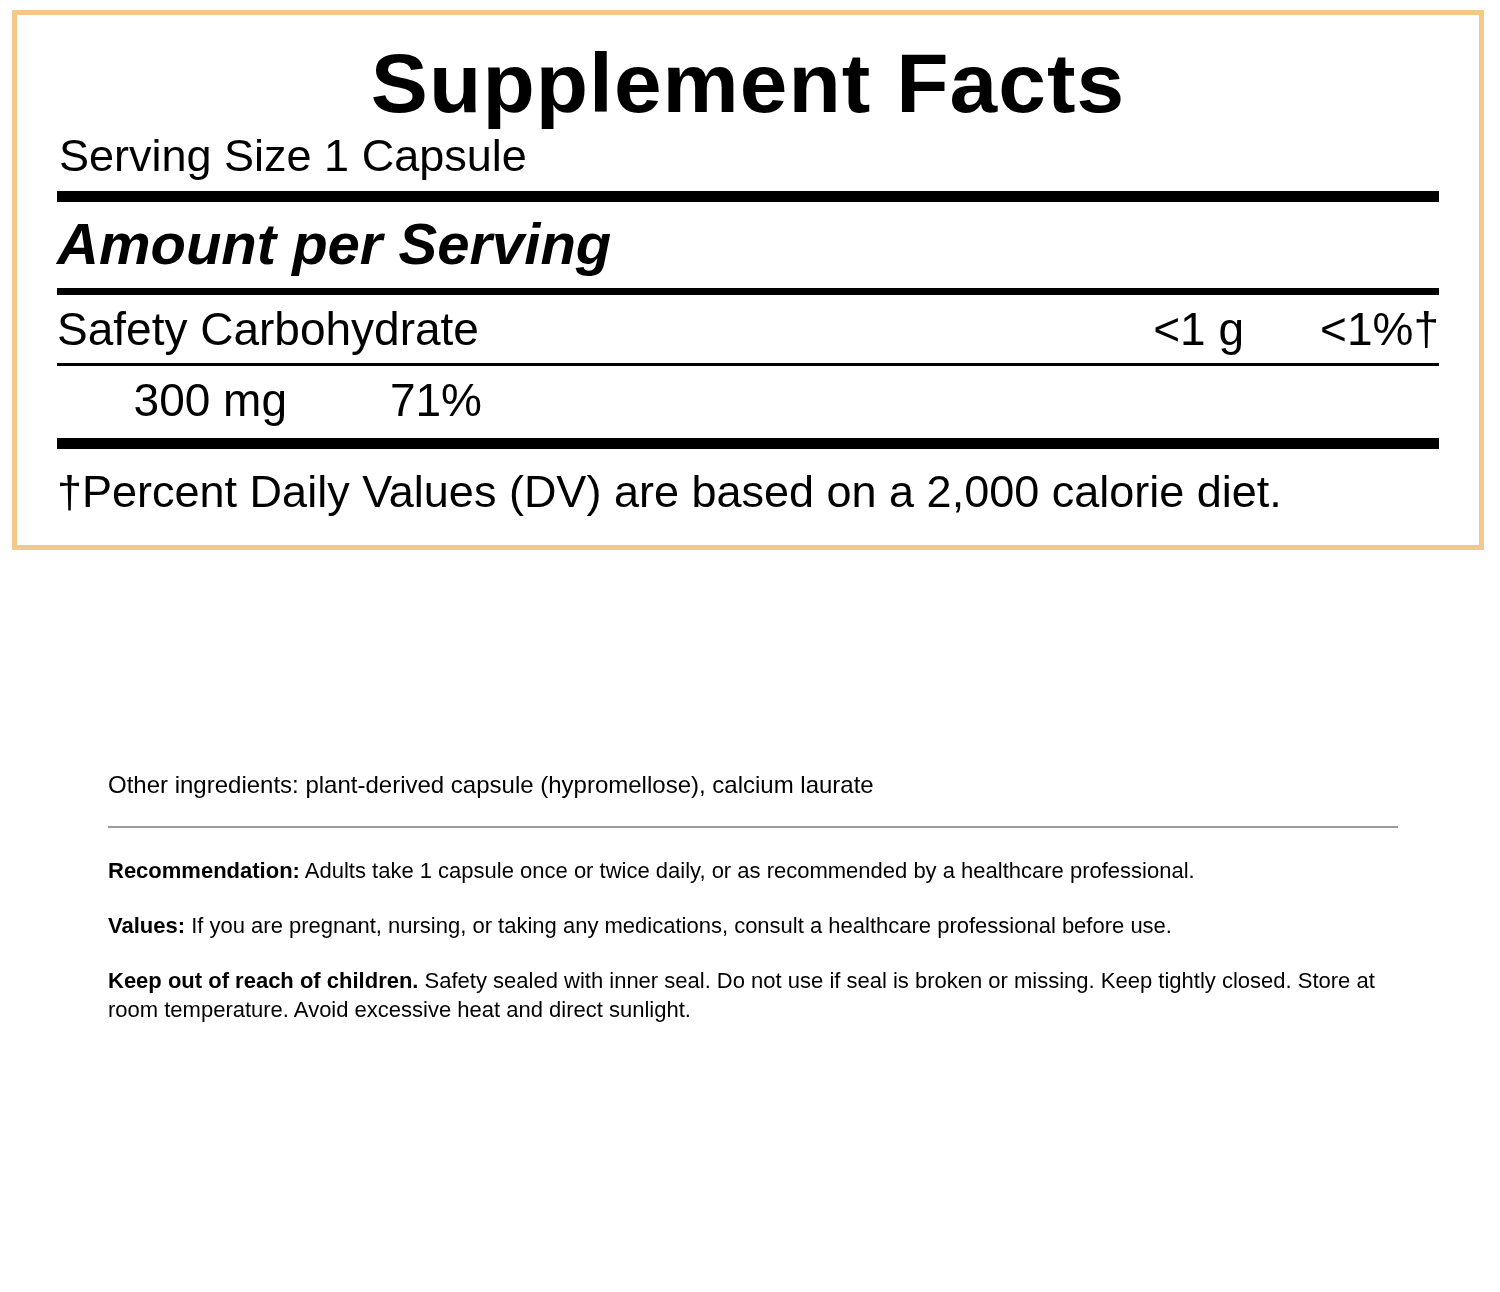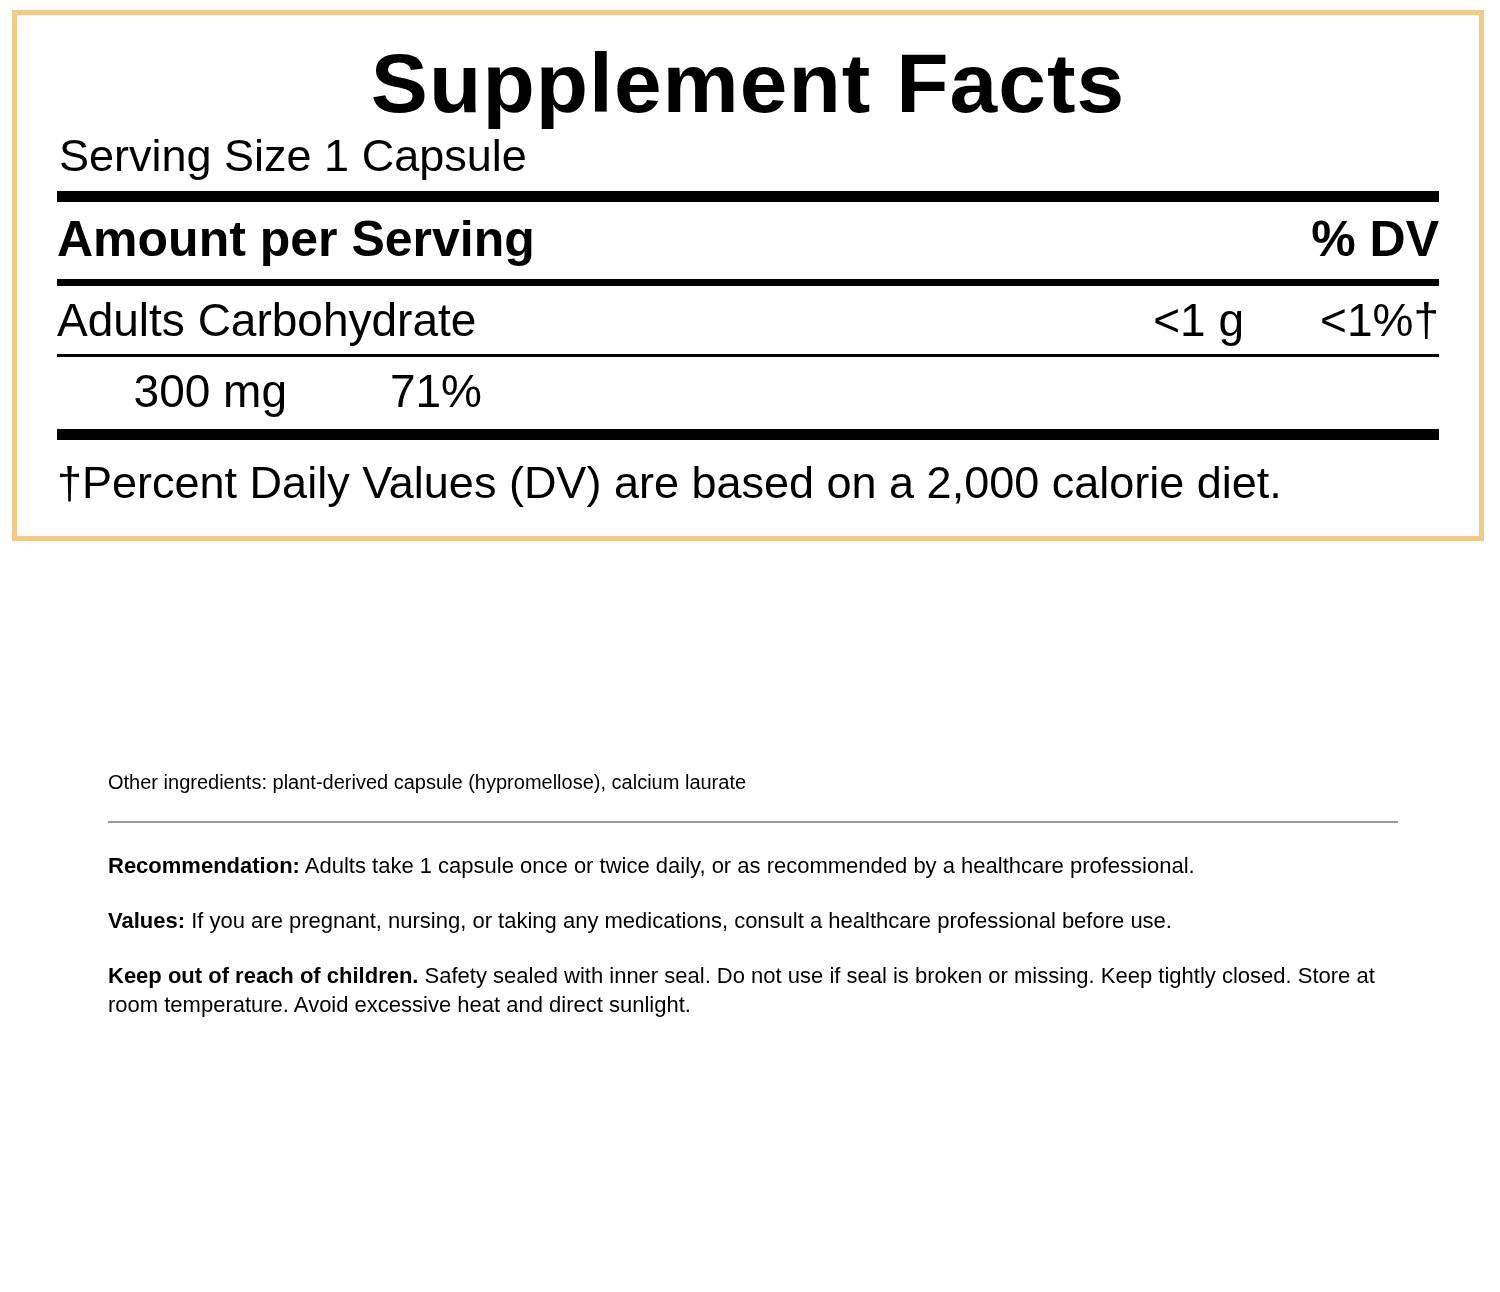--- a/index.html
+++ b/index.html
@@ -82,21 +82,22 @@
   }
   .row .dv {
     flex: 0 0 185px;
     text-align: right;
     font-size: 46px;
     line-height: 1.22;
   }
   .header-row .name,
   .header-row .dv {
     font-weight: bold;
-    font-size: 50px;
+    font-size: 58px;
+    font-style: italic;
   }
   .header-row {
     padding: 7px 0 9px 0;
   }
   .indent2 {
     display: block;
     padding-left: 40px;
   }
   .footnote {
     font-size: 45px;
@@ -106,21 +107,21 @@
   }
 
   
   .lower {
     position: absolute;
     left: 108px;
     top: 770px;
     width: 1290px;
   }
   .other-ing {
-    font-size: 20px;
+    font-size: 24px;
     line-height: 1.25;
     padding-bottom: 26px;
   }
   .thin-divider {
     height: 2px;
     background: #9b9b9b;
     width: 1290px;
     margin-bottom: 28px;
   }
   .para {
@@ -141,28 +142,27 @@
 
     <div class="facts-title">Supplement Facts</div>
 
     <div class="serving-size">Serving Size 1 Capsule</div>
 
     <div class="rule-heavy"></div>
 
     <div class="row header-row">
       <div class="name">Amount per Serving</div>
       <div class="amount"></div>
-      <div class="dv">% DV</div>
     </div>
 
     <div class="rule-medium"></div>
 
     <div class="row">
       <div class="name">
-        <span>Adults Carbohydrate</span>
+        <span>Safety Carbohydrate</span>
       </div>
       <div class="amount">&lt;1 g</div>
       <div class="dv">&lt;1%†</div>
     </div>
 
     <div class="rule-light"></div>
 
     <div class="row">
       <div class="amount">300 mg</div>
       <div class="dv">71%</div>

